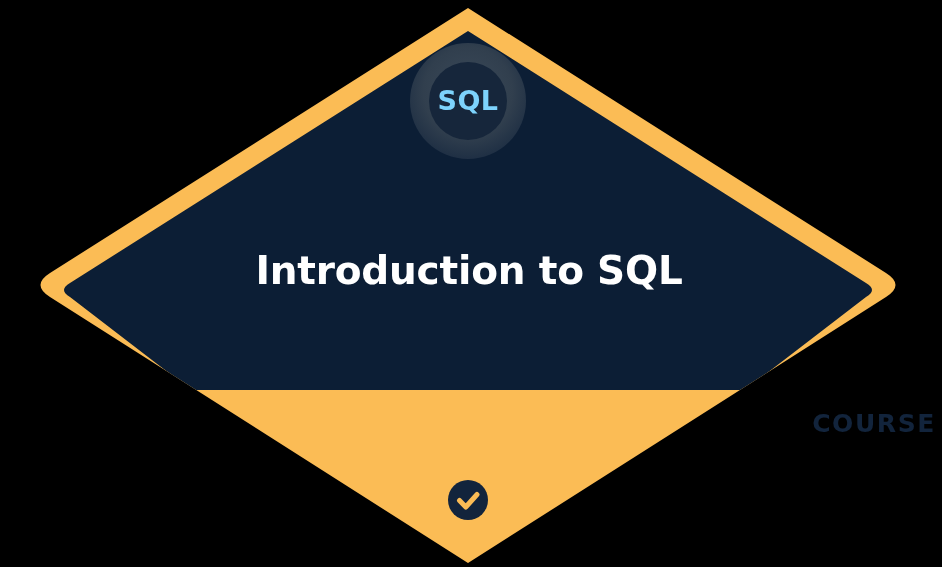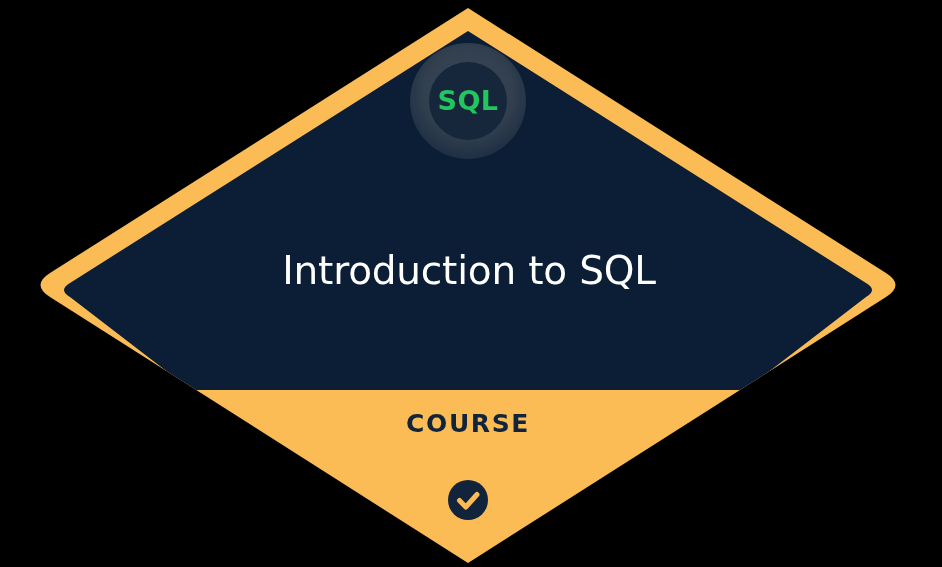--- a/index.html
+++ b/index.html
@@ -44,44 +44,44 @@
 
   #skill-chip-label {
     position: absolute;
     left: 0;
     top: 80px;
     width: 936px;
     text-align: center;
     font-size: 27px;
     font-weight: 700;
     letter-spacing: 0.4px;
-    color: #22c55e;
+    color: #7dd3fc;
     line-height: 42px;
   }
 
   #course-title {
     position: absolute;
     left: 0;
     top: 243px;
     width: 938px;
     text-align: center;
     font-size: 39px;
-    font-weight: 400;
+    font-weight: 700;
     letter-spacing: -0.2px;
     color: #ffffff;
     line-height: 56px;
     white-space: nowrap;
   }
 
   #status-block {
     position: absolute;
     left: 0;
     top: 406px;
     width: 936px;
-    text-align: center;
+    text-align: right;
   }
   .status-line {
     font-size: 25px;
     font-weight: 700;
     letter-spacing: 1.6px;
     color: #12243c;
     line-height: 35px;
   }
 </style>
 </head>

